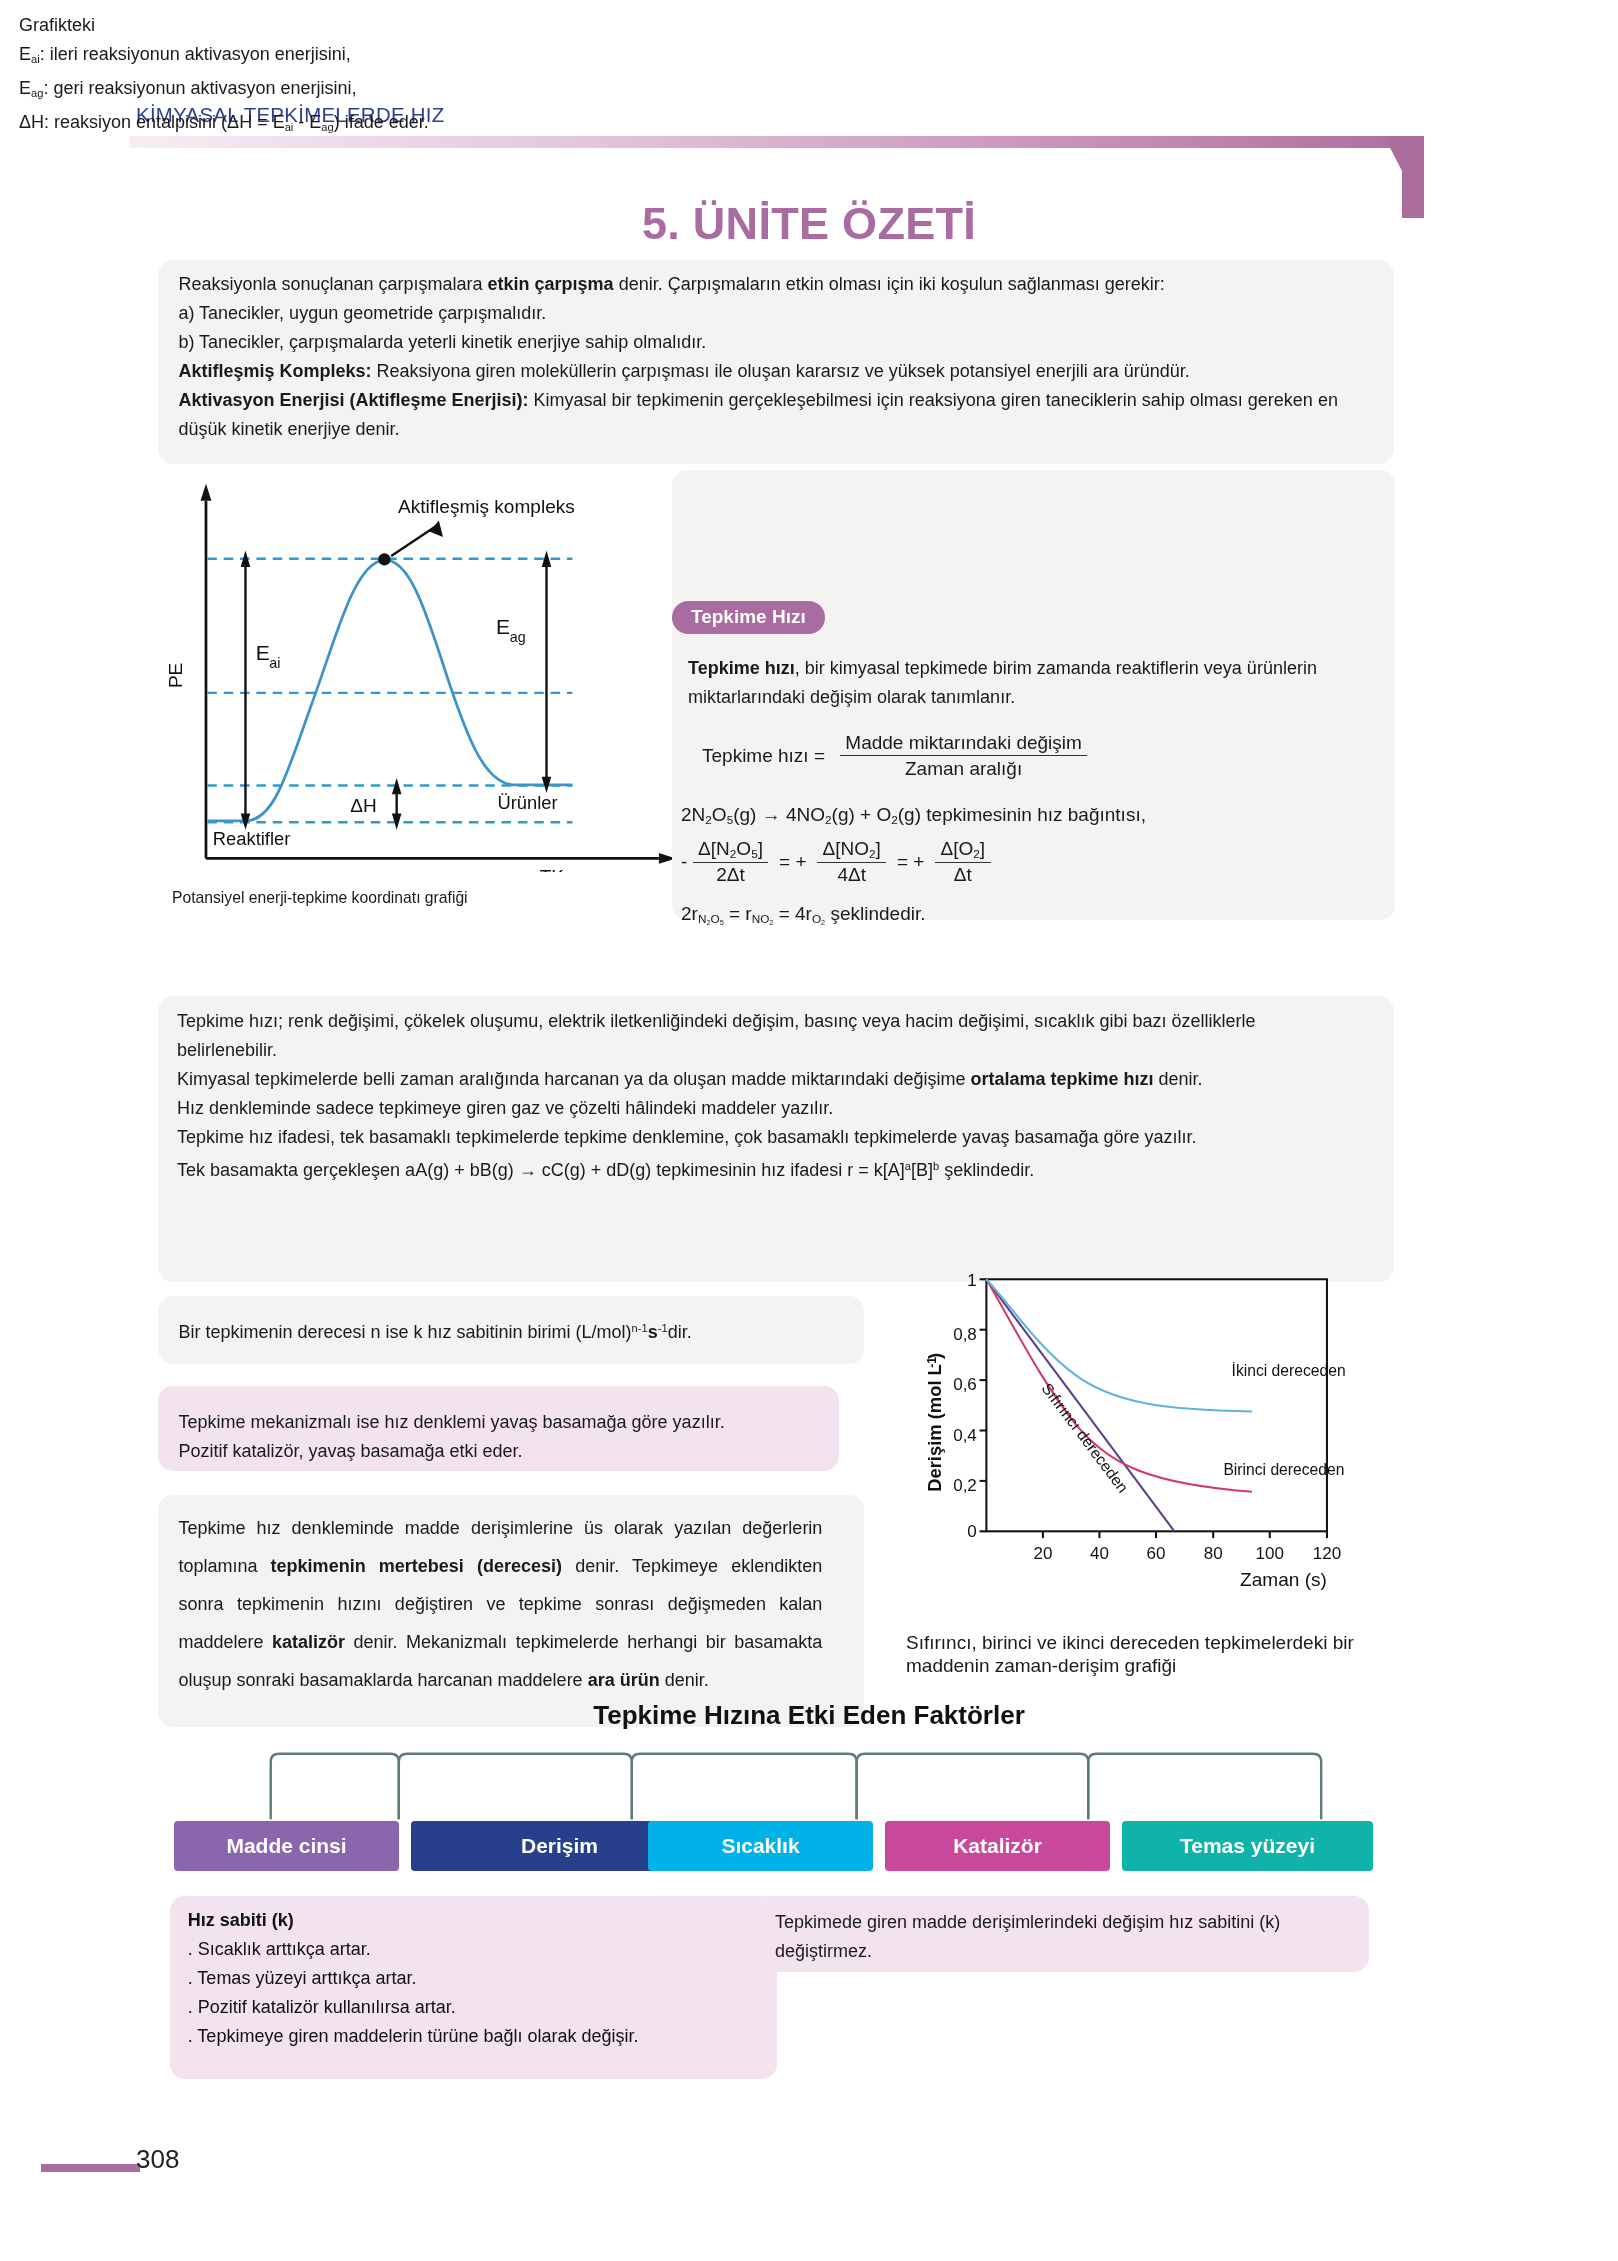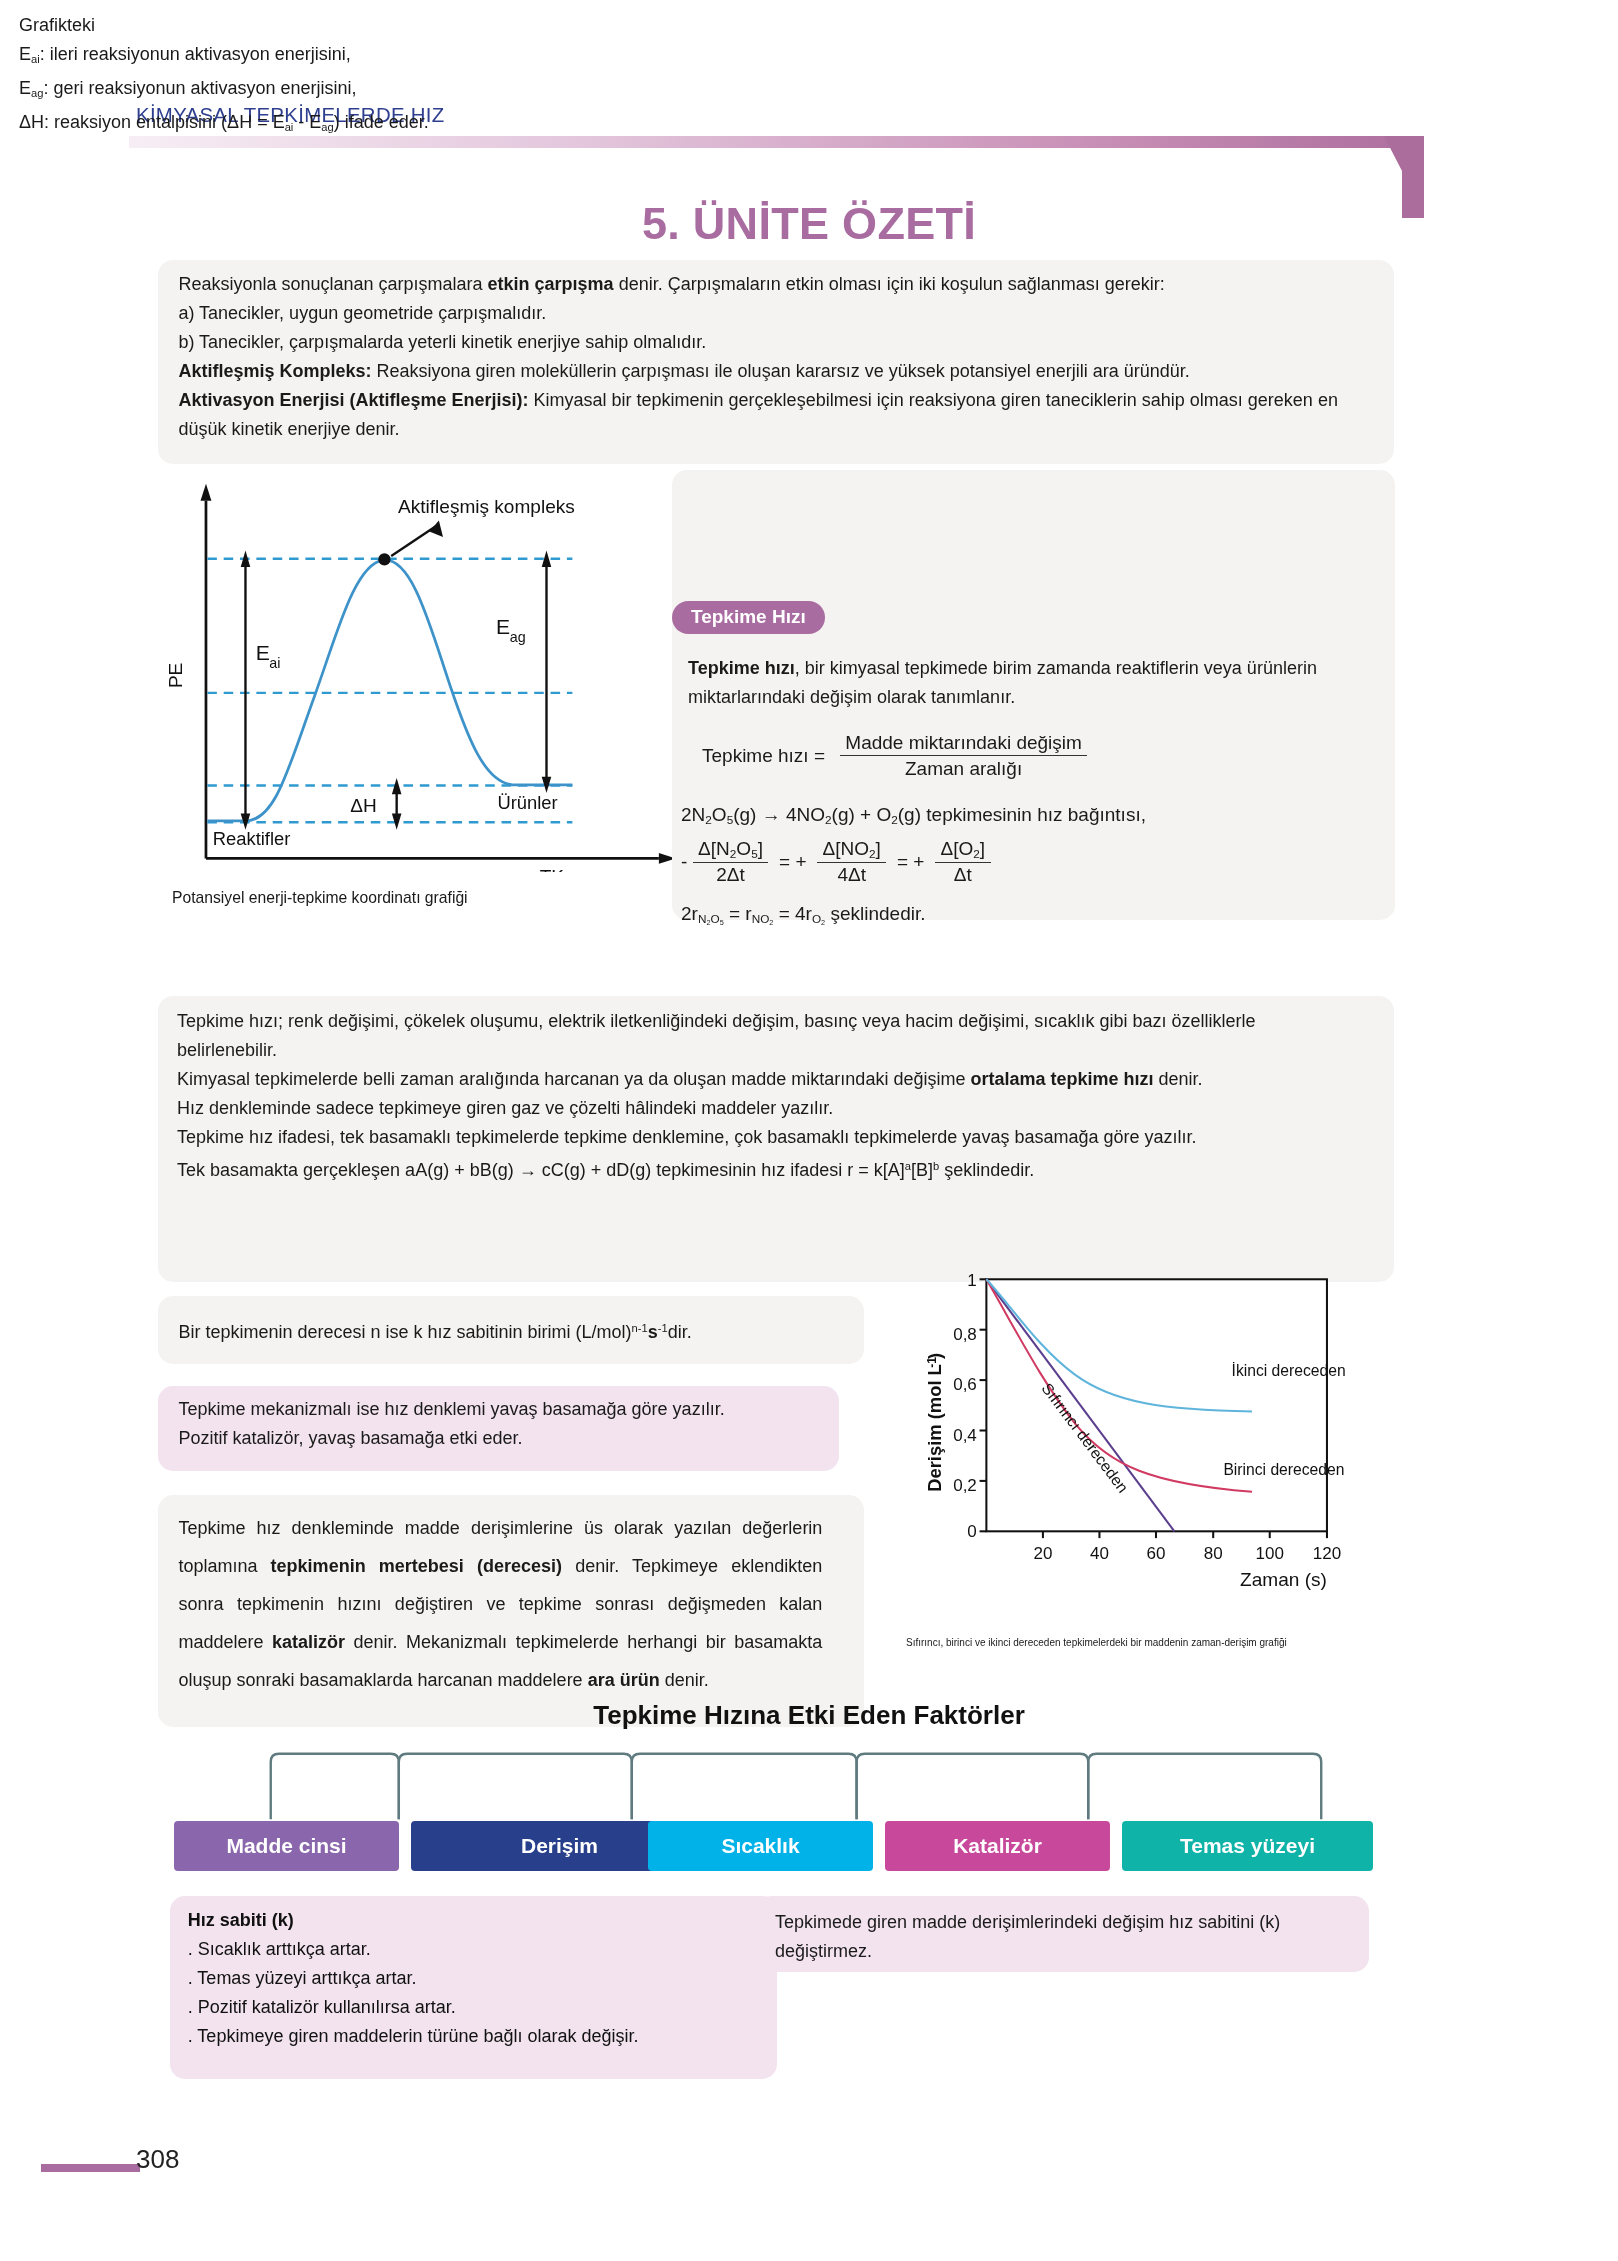--- a/index.html
+++ b/index.html
@@ -102,31 +102,31 @@
   
   #mid-box{left:158px;top:996px;width:1211px;height:286px;}
   #mid-text{position:absolute;left:19px;top:11px;width:1179px;}
 
   
   #deg-box{left:158px;top:1296px;width:681px;height:68px;}
   #deg-text{position:absolute;left:20.4px;top:17.7px;width:640px;}
 
   
   #mech-box{left:158px;top:1386px;width:681px;height:85px;}
-  #mech-text{position:absolute;left:20.4px;top:9px;width:647px;}
+  #mech-text{position:absolute;left:20.4px;top:22px;width:647px;}
 
   
   #mert-box{left:158px;top:1495px;width:681px;height:232px;}
   #mert-text{position:absolute;left:20.4px;top:13.6px;width:644px;line-height:38px;text-align:justify;}
 
   
   #chart-wrap{position:absolute;left:906px;top:1267px;width:470px;height:327px;}
   #chart-caption{
     position:absolute;left:906px;top:1632px;width:463px;
-    font-size:10px;line-height:22.5px;color:#1a1a1a;
+    font-size:19px;line-height:22.5px;color:#1a1a1a;
   }
 
   
   #fact-title{
     position:absolute;left:0;top:1700px;width:1618px;text-align:center;
     font-size:26px;font-weight:700;color:#111;
   }
 
   
   #bracket{position:absolute;left:174px;top:1751px;}

